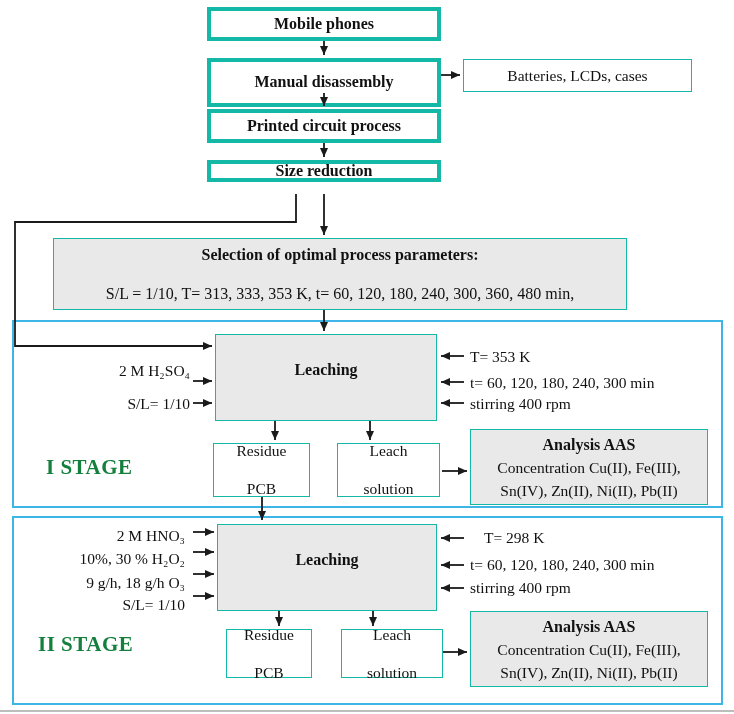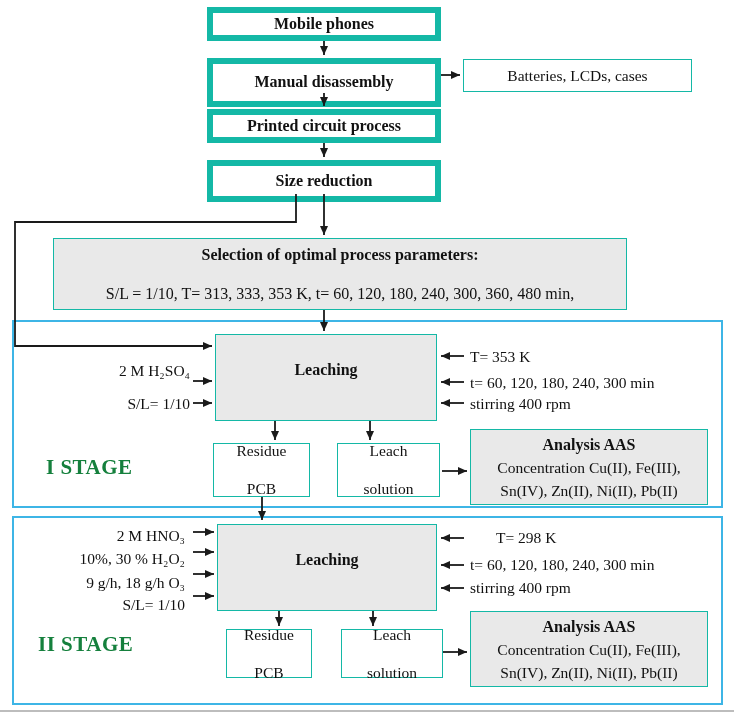--- a/index.html
+++ b/index.html
@@ -2,21 +2,21 @@
 <html><head>
 <meta charset="utf-8">
 <style>
   html,body{margin:0;padding:0;background:#ffffff;}
   .canvas{
     position:relative;width:734px;height:714px;background:#ffffff;overflow:hidden;
     font-family:"Liberation Serif","DejaVu Serif",serif;color:#111111;
   }
   .box{
     position:absolute;box-sizing:border-box;display:flex;align-items:center;justify-content:center;
-    text-align:center;background:#ffffff;border:6px solid #14b8a6;
+    text-align:center;background:#ffffff;border:4px solid #14b8a6;
     font-weight:bold;font-size:16px;line-height:1.15;z-index:2;
   }
   .thin{border-width:1.5px;}
   .reg{font-weight:normal;font-size:15.5px;}
   .gray{background:#e9e9e9;}
   .col{flex-direction:column;}
   .leachbox{align-items:center;padding-bottom:14px;}
   .selbox{font-weight:normal;font-size:16px;line-height:23px;justify-content:center;gap:16px;}
   .selbox .b{font-weight:bold;}
   .analysisbox{font-weight:normal;font-size:15.5px;line-height:23px;justify-content:center;padding-top:1px;}
@@ -43,21 +43,21 @@
   </div>
   <div class="box" style="left:207px;top:58px;width:234px;height:49px;">
     <span>Manual disassembly</span>
   </div>
   <div class="box thin reg" style="left:463px;top:59px;width:229px;height:33px;">
     <span>Batteries, LCDs, cases</span>
   </div>
   <div class="box" style="left:207px;top:109px;width:234px;height:34px;">
     <span>Printed circuit process</span>
   </div>
-  <div class="box" style="left:207px;top:160px;width:234px;height:42px;">
+  <div class="box" style="left:207px;top:160px;width:234px;height:22px;">
     <span>Size reduction</span>
   </div>
 
   <div class="box thin gray col selbox" style="left:53px;top:238px;width:574px;height:72px;">
     <div class="b">Selection of optimal process parameters:</div>
     <div>S/L = 1/10, T= 313, 333, 353 K, t= 60, 120, 180, 240, 300, 360, 480 min,</div>
   </div>
 
   <div class="box thin gray leachbox" style="left:215px;top:334px;width:222px;height:87px;">
     <span>Leaching</span>
@@ -89,21 +89,21 @@
 
   <div class="box thin gray leachbox" style="left:217px;top:524px;width:220px;height:87px;">
     <span>Leaching</span>
   </div>
 
   <div class="sidetext ra" style="left:55px;top:527px;width:130px;">2 M HNO₃</div>
   <div class="sidetext ra" style="left:55px;top:550px;width:130px;">10%, 30 % H₂O₂</div>
   <div class="sidetext ra" style="left:55px;top:574px;width:130px;">9 g/h, 18 g/h O₃</div>
   <div class="sidetext ra" style="left:55px;top:596px;width:130px;">S/L= 1/10</div>
 
-  <div class="sidetext" style="left:496px;top:529px;">T= 298 K</div>
+  <div class="sidetext" style="left:484px;top:529px;">T= 298 K</div>
   <div class="sidetext" style="left:470px;top:556px;">t= 60, 120, 180, 240, 300 min</div>
   <div class="sidetext" style="left:470px;top:579px;">stirring 400 rpm</div>
 
   <div class="box thin col twoline" style="left:226px;top:629px;width:86px;height:49px;">
     <div>Residue</div>
     <div>PCB</div>
   </div>
   <div class="box thin col twoline" style="left:341px;top:629px;width:102px;height:49px;">
     <div>Leach</div>
     <div>solution</div>

